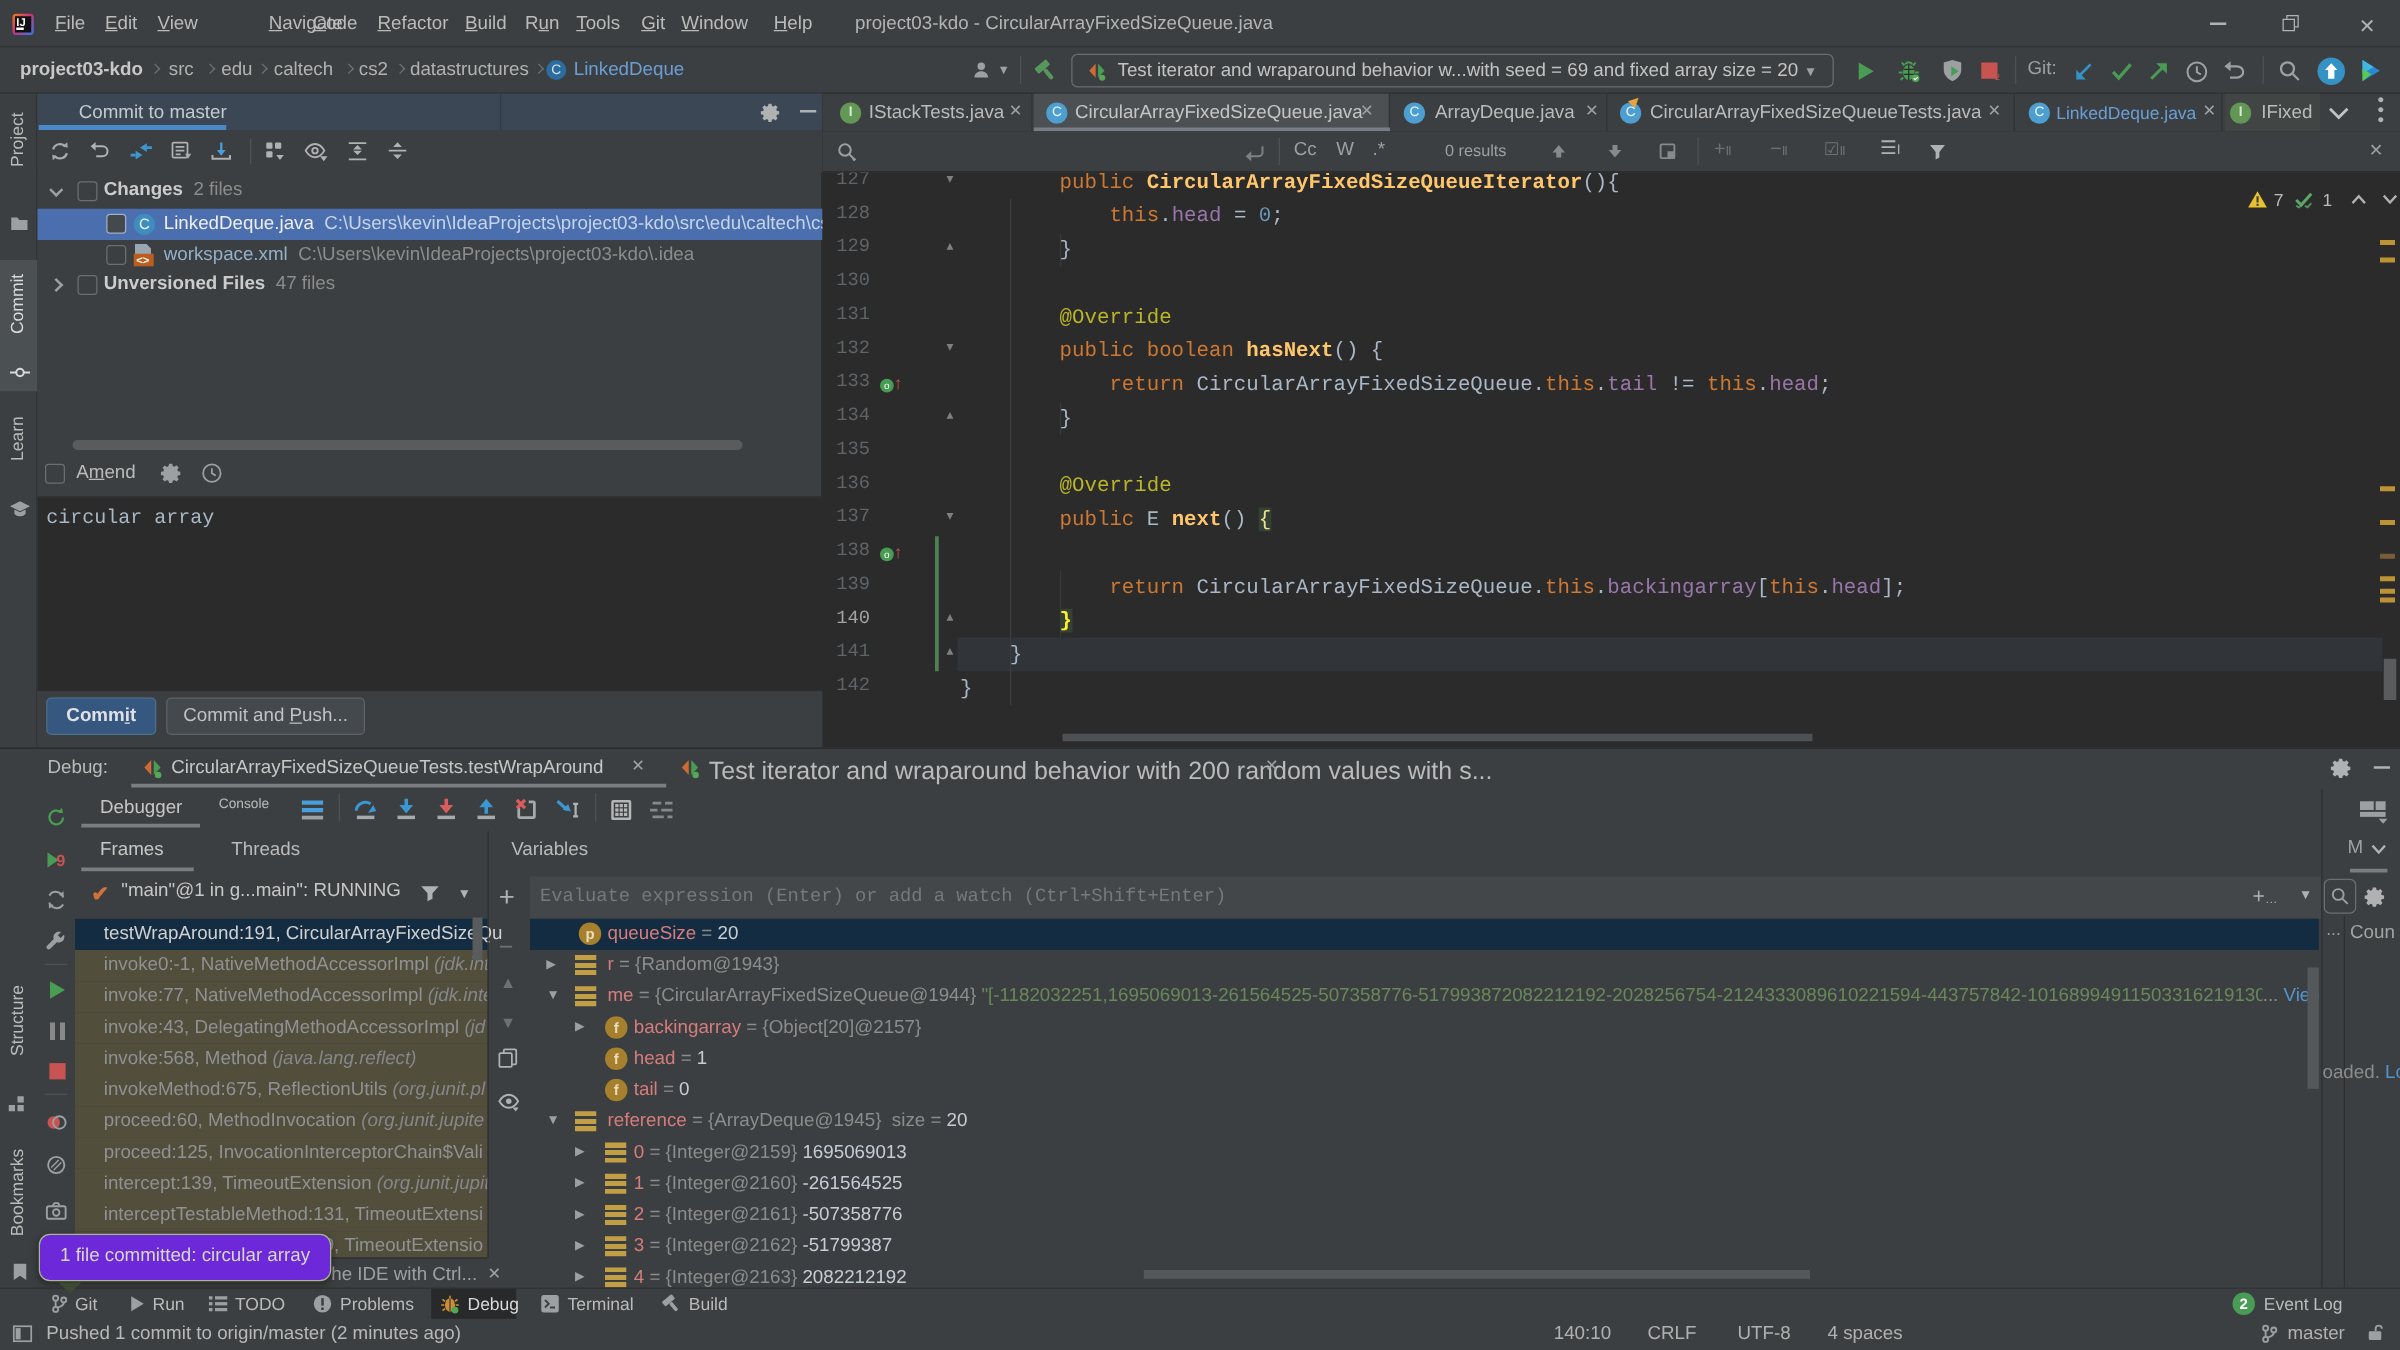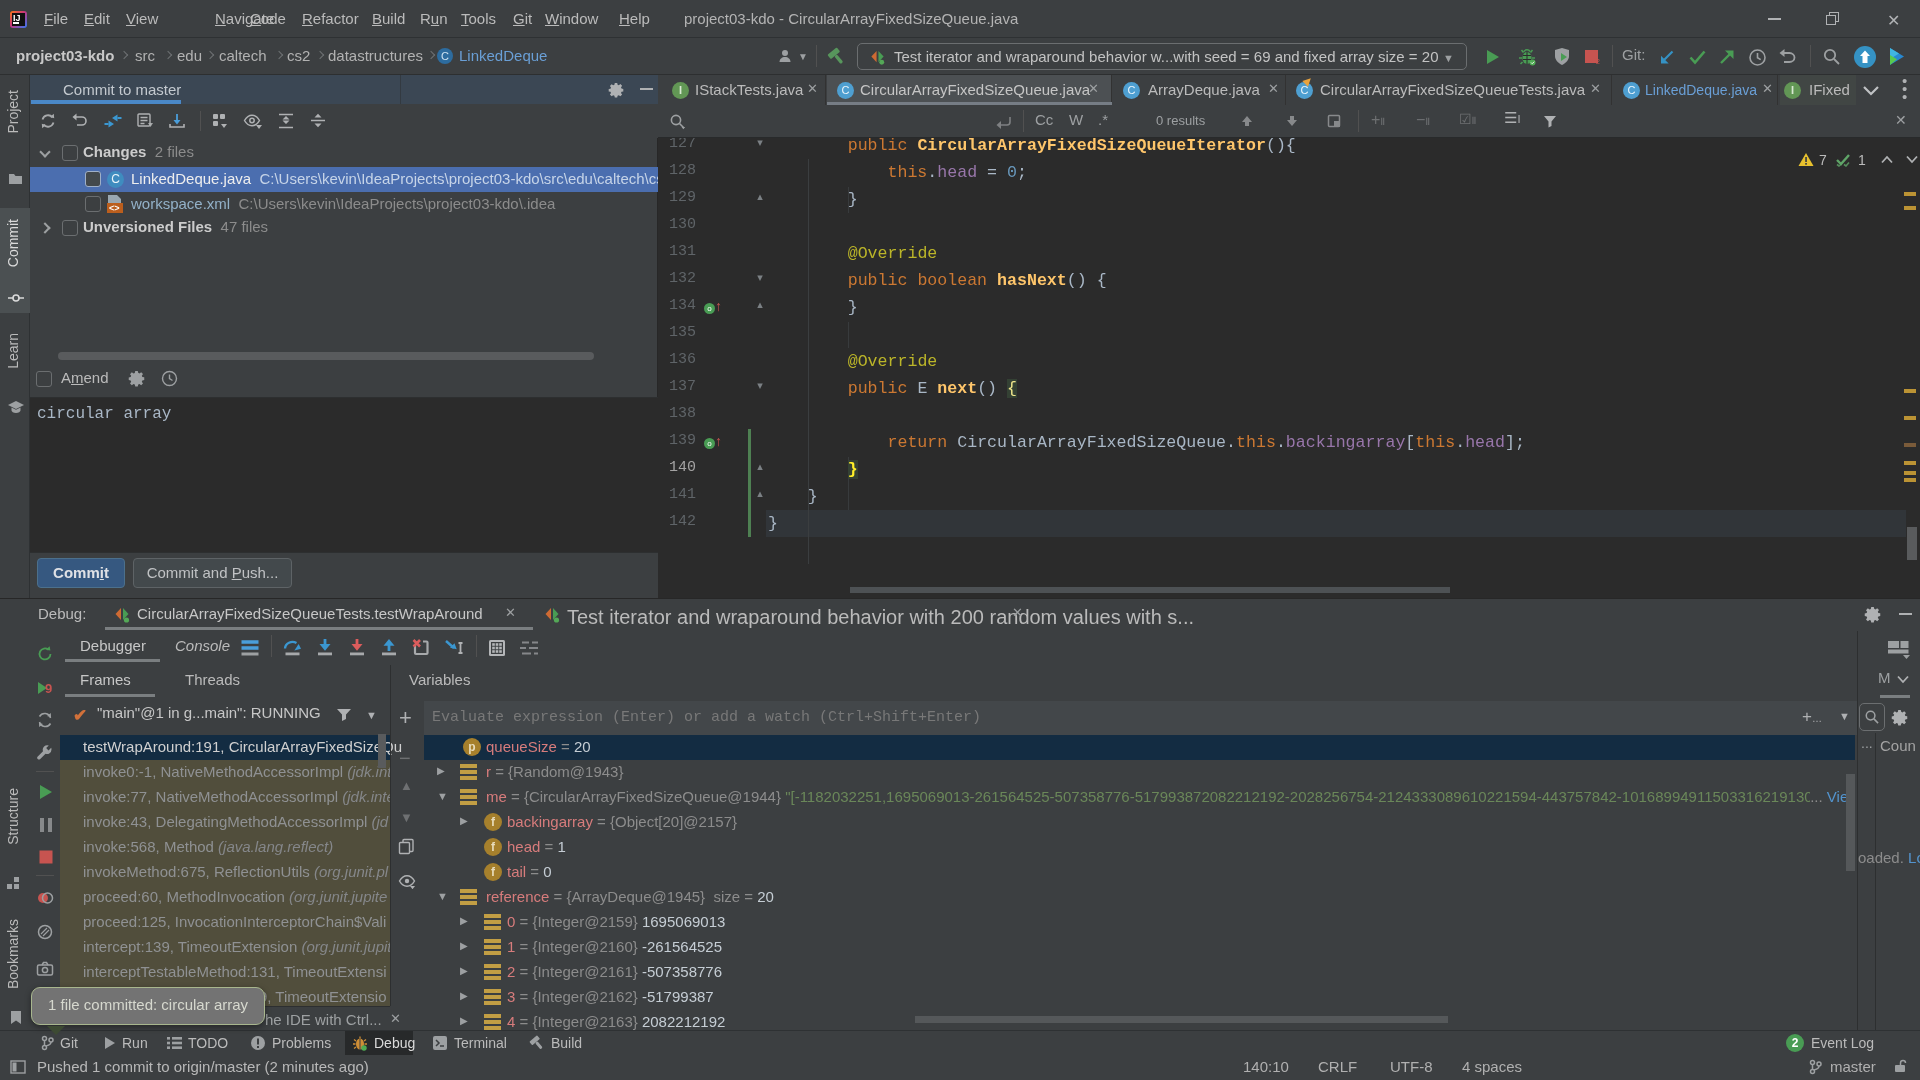--- a/index.html
+++ b/index.html
@@ -379,20 +379,24 @@
       <div class="row">
           <span class="ln">131</span>
           <span class="ct">        <i class="an">@Override</i></span>
         </div>
       <div class="row">
           <span class="ln">132</span>
           <span class="fold">▾</span>
           <span class="ct">        <i class="k">public boolean </i><i class="y">hasNext</i>() {</span>
         </div>
       <div class="row">
+          <span class="ln">133</span>
+          <span class="ct">            <i class="k">return </i>CircularArrayFixedSizeQueue.<i class="k">this</i>.<i class="p">tail</i> != <i class="k">this</i>.<i class="p">head</i>;</span>
+        </div>
+      <div class="row">
           <span class="ln">134</span>
           <span class="fold">▴</span>
           <span class="ct">        }</span>
         </div>
       <div class="row">
           <span class="ln">135</span>
         </div>
       <div class="row">
           <span class="ln">136</span>
           <span class="ct">        <i class="an">@Override</i></span>
@@ -531,21 +535,21 @@
       <rect x="1.5" y="5" width="15" height="10" rx="1.5" fill="none" stroke="#9da0a2" stroke-width="1.5"></rect>
       <path d="M6 5l1.5-2.5h3L12 5" fill="none" stroke="#9da0a2" stroke-width="1.5"></path>
       <circle cx="9" cy="10" r="2.6" fill="none" stroke="#9da0a2" stroke-width="1.5"></circle>
     </svg>
   <svg class="a" style="left:37px;top:393px;" width="16" height="18" viewBox="0 0 16 18">
       <path fill="#9da0a2" d="M3 2h10v14l-5-4-5 4z"></path>
     </svg>
 
   <div class="a" style="left:80px;top:38px;font-size:15px;color:#c7c7c7;">Debugger</div>
   <div class="a" style="left:65px;top:60px;width:95px;height:3px;background:#7a7e80;"></div>
-  <div class="a" style="left:175px;top:38px;font-size:15px;color:#bbb;font-style:italic;">Console</div>
+  <div class="a" style="left:175px;top:38px;font-size:11px;color:#bbb;">Console</div>
   <svg class="a" style="left:240px;top:39px;" width="20" height="20" viewBox="0 0 20 20">
       <g stroke="#4a9edb" stroke-width="3.4">
         <path d="M1.5 4h17M1.5 10h17"></path>
       </g>
       <path stroke="#9da0a2" stroke-width="3" d="M1.5 16h17" fill="none"></path>
     </svg>
   <div class="a" style="left:271px;top:36px;width:1px;height:22px;background:#515151;"></div>
   <svg class="a" style="left:283px;top:39px;" width="20" height="20" viewBox="0 0 20 20">
       <path fill="none" stroke="#3b97d1" stroke-width="2.4" d="M2 10.5A7.5 6.8 0 0 1 13.5 5"></path>
       <path fill="#3b97d1" d="M18 10.8l-6.6 1.6 4.2-6.4z"></path>
@@ -915,16 +919,16 @@
         <path fill="#fff" d="M6 0.5l5 5.5H8.5V13h-5V6H1z"></path>
       </svg>
     </div>
   <svg class="a" style="left:1116px;top:8px;" width="21" height="21" viewBox="0 0 21 21">
       <path fill="#2888d0" d="M4 2l14 8.5L4 19z"></path>
       <path fill="#40b6e0" d="M4 2l9 5.5L4 13z"></path>
       <path fill="#59c94f" d="M4 9l7 4.2L4 19z"></path>
     </svg>
 </div>
 
-<div class="a" style="left:31px;top:987px;width:234px;height:38px;background:#737373;border:1px solid #a8b68e;border-radius:9px;box-shadow:0 2px 6px rgba(0,0,0,.4);">
+<div class="a" style="left:31px;top:987px;width:234px;height:38px;background:#6d28d9;border:1px solid #a8b68e;border-radius:9px;box-shadow:0 2px 6px rgba(0,0,0,.4);">
   <div class="a" style="left:16px;top:8px;font-size:15px;color:#d6d8ce;white-space:nowrap;">1 file committed: circular array</div>
 </div>
 <div class="a" style="left:47px;top:1026px;width:0;height:0;border-left:9px solid transparent;border-right:9px solid transparent;border-top:9px solid #3d4a33;"></div>
 
 </body></html>

